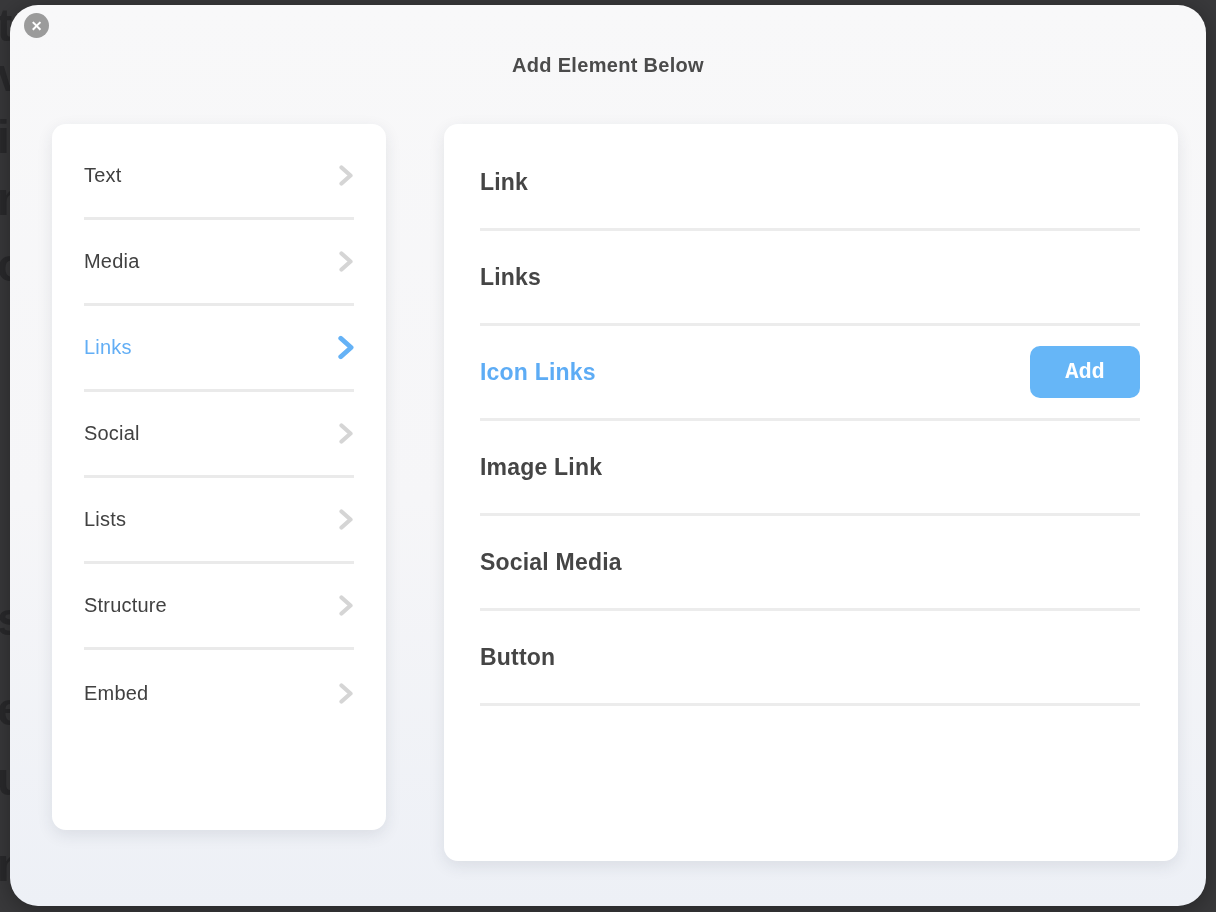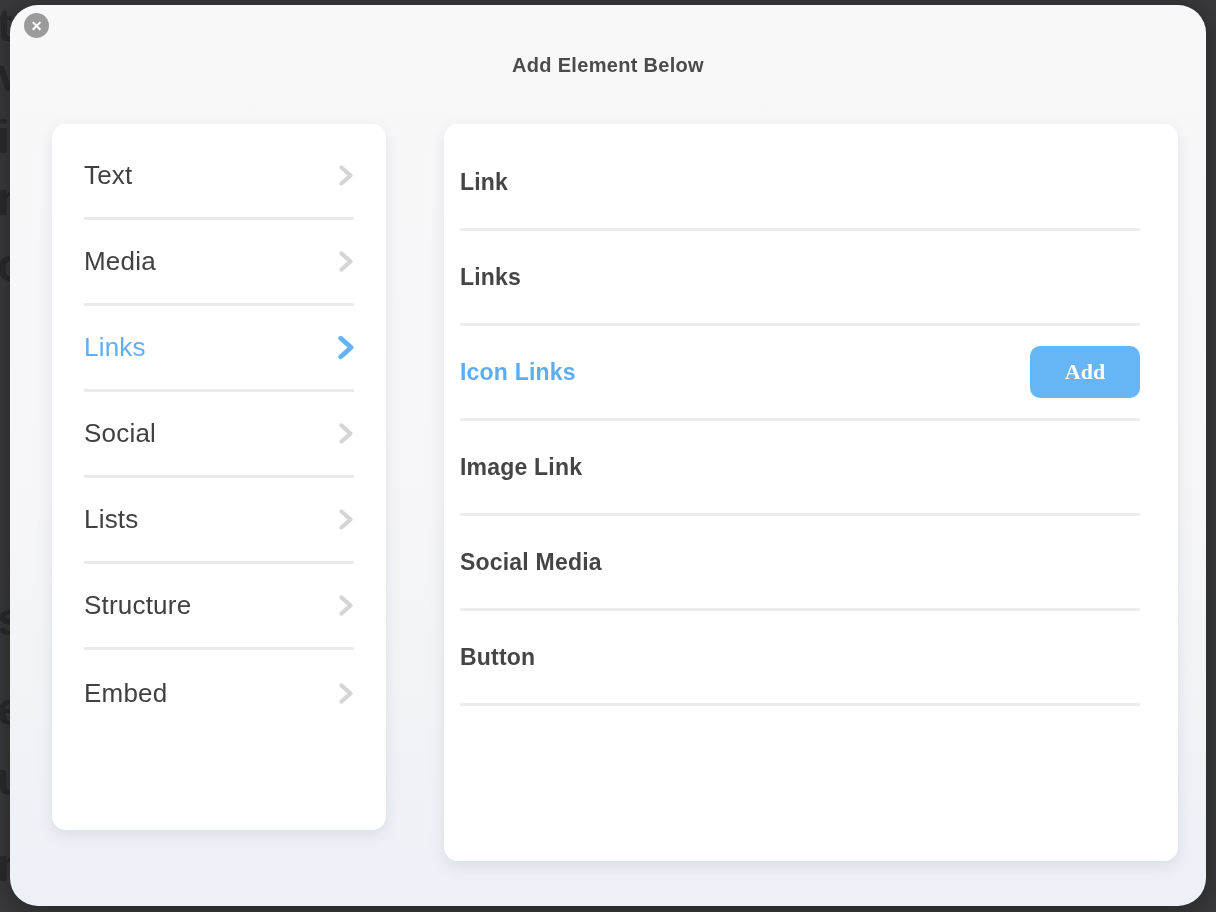--- a/index.html
+++ b/index.html
@@ -67,34 +67,34 @@
     box-shadow: 0 5px 16px rgba(40,50,70,0.10);
   }
   .sidebar {
     left: 42px; top: 119px;       
     width: 334px; height: 706px;
     padding: 10px 32px 0 32px;
   }
   .panel {
     left: 434px; top: 119px;
     width: 734px; height: 737px;
-    padding: 12px 38px 0 16px;
+    padding: 12px 38px 0 36px;
   }
   
   .side-row {
     height: 86px;
     display: flex;
     align-items: center;
     justify-content: space-between;
     border-bottom: 3px solid #eaeaea;
     cursor: pointer;
   }
   .side-row:last-child { border-bottom: none; }
   .side-row .lbl {
-    font-size: 26px;
+    font-size: 20px;
     font-weight: 400;
     color: #414141;
     letter-spacing: 0.2px;
   }
   .chev { color: #d5d5d5; display: block; }
   .side-row.active .lbl { color: #62aef5; }
   .side-row.active .chev { color: #65b2f6; transform: scale(1.15); }
   
   .panel-row {
     height: 95px;
@@ -110,21 +110,21 @@
     color: #454545;
     letter-spacing: 0.2px;
   }
   .panel-row.active .lbl { color: #5dacf5; }
   .add-btn {
     width: 110px; height: 52px;
     border: none;
     border-radius: 10px;
     background: #66b6f7;
     color: #ffffff;
-    font-family: Liberation Serif, serif;
+    font-family: Liberation Mono, monospace;
     font-size: 22px;
     font-weight: 700;
     cursor: pointer;
   }
 </style>
 </head>
 <body>
 
 <div class="backdrop">
   <span class="frag" style="top:2px">t</span>

